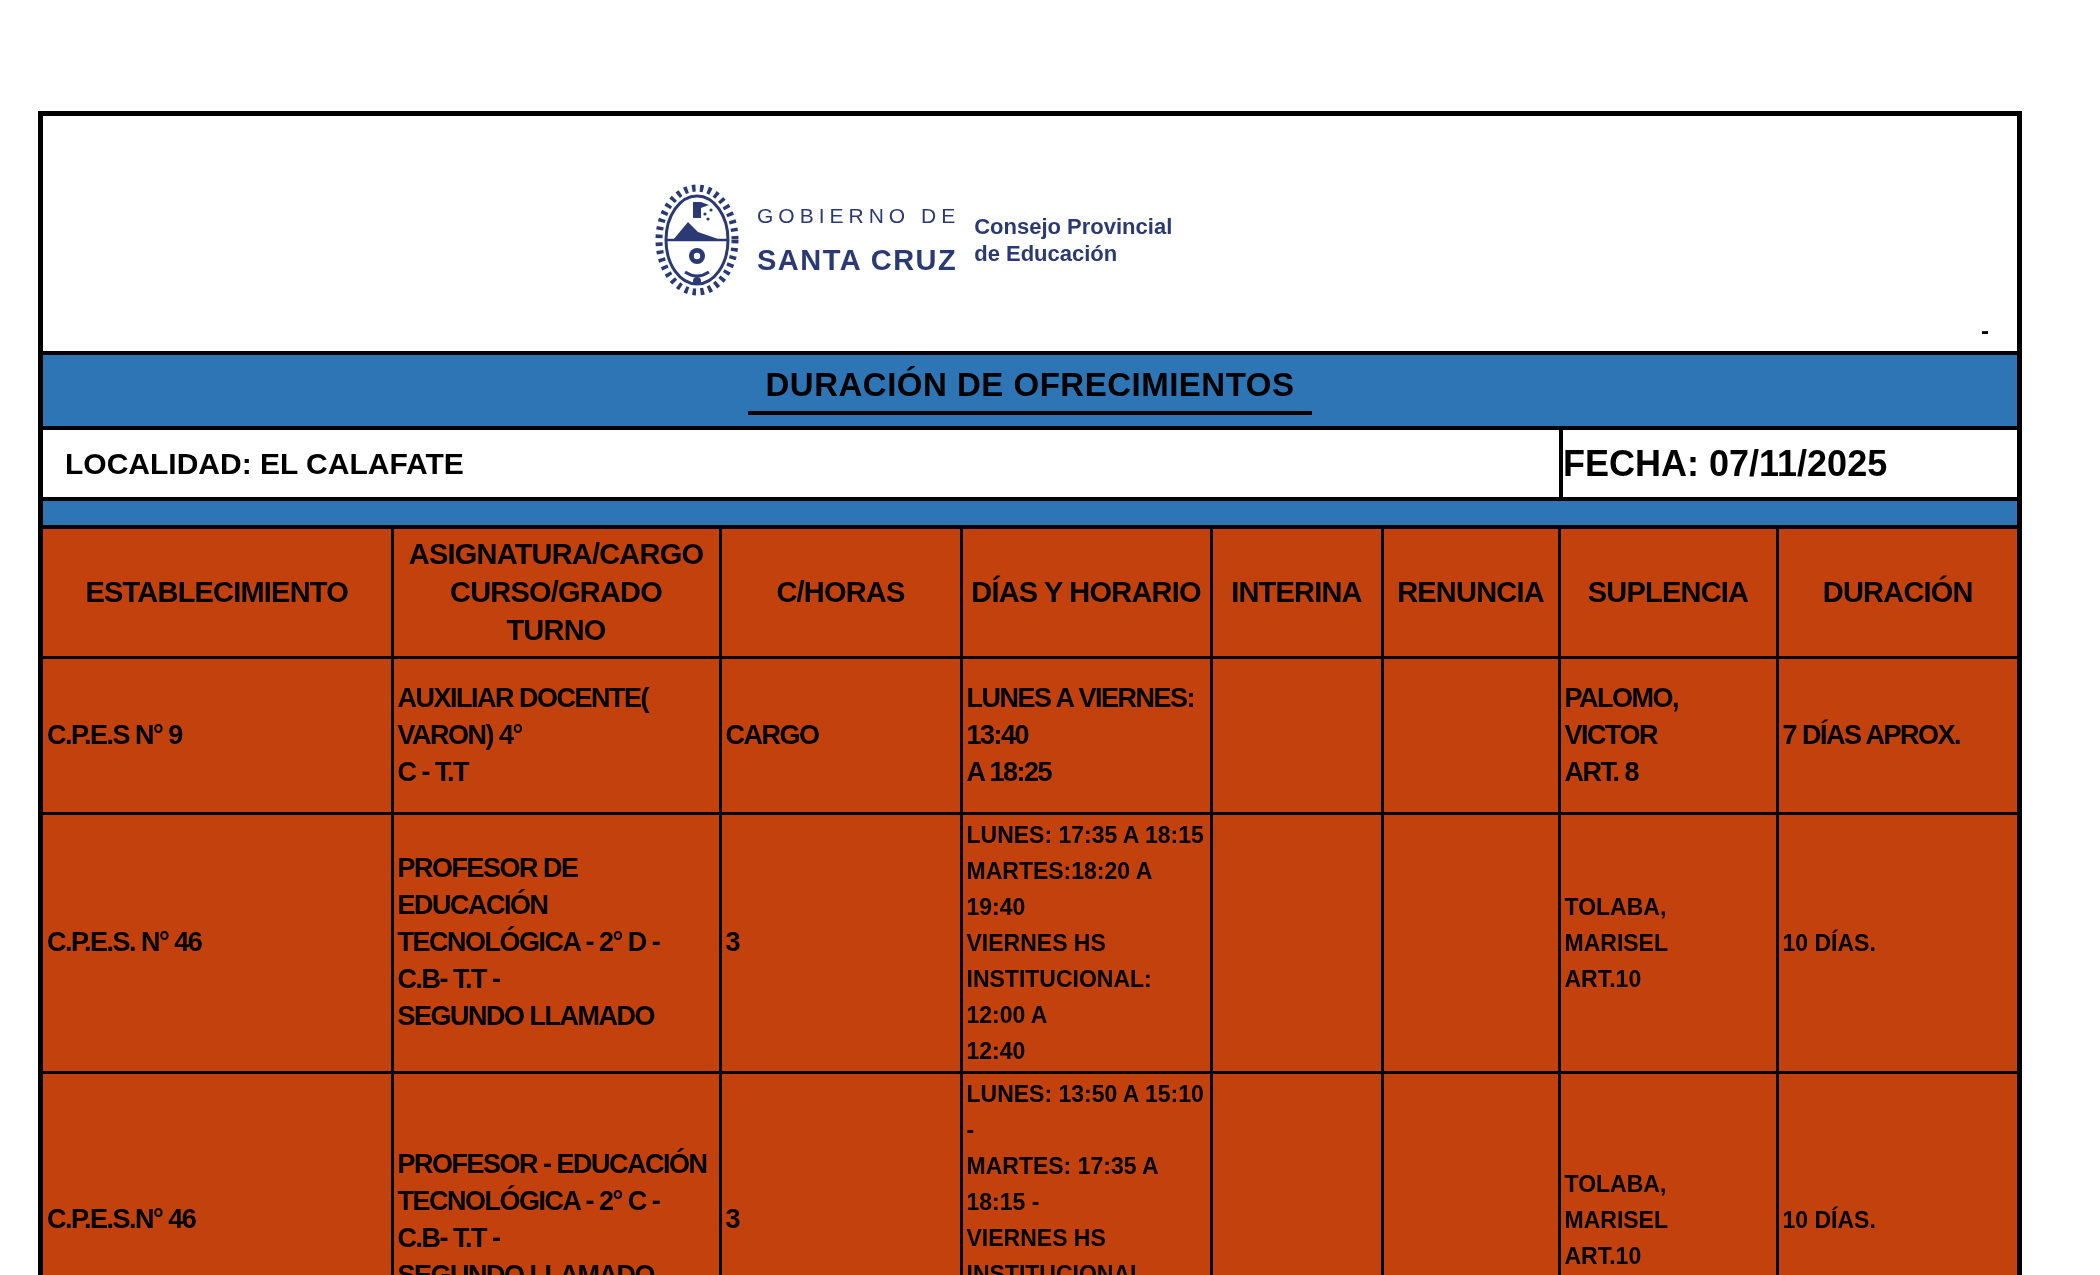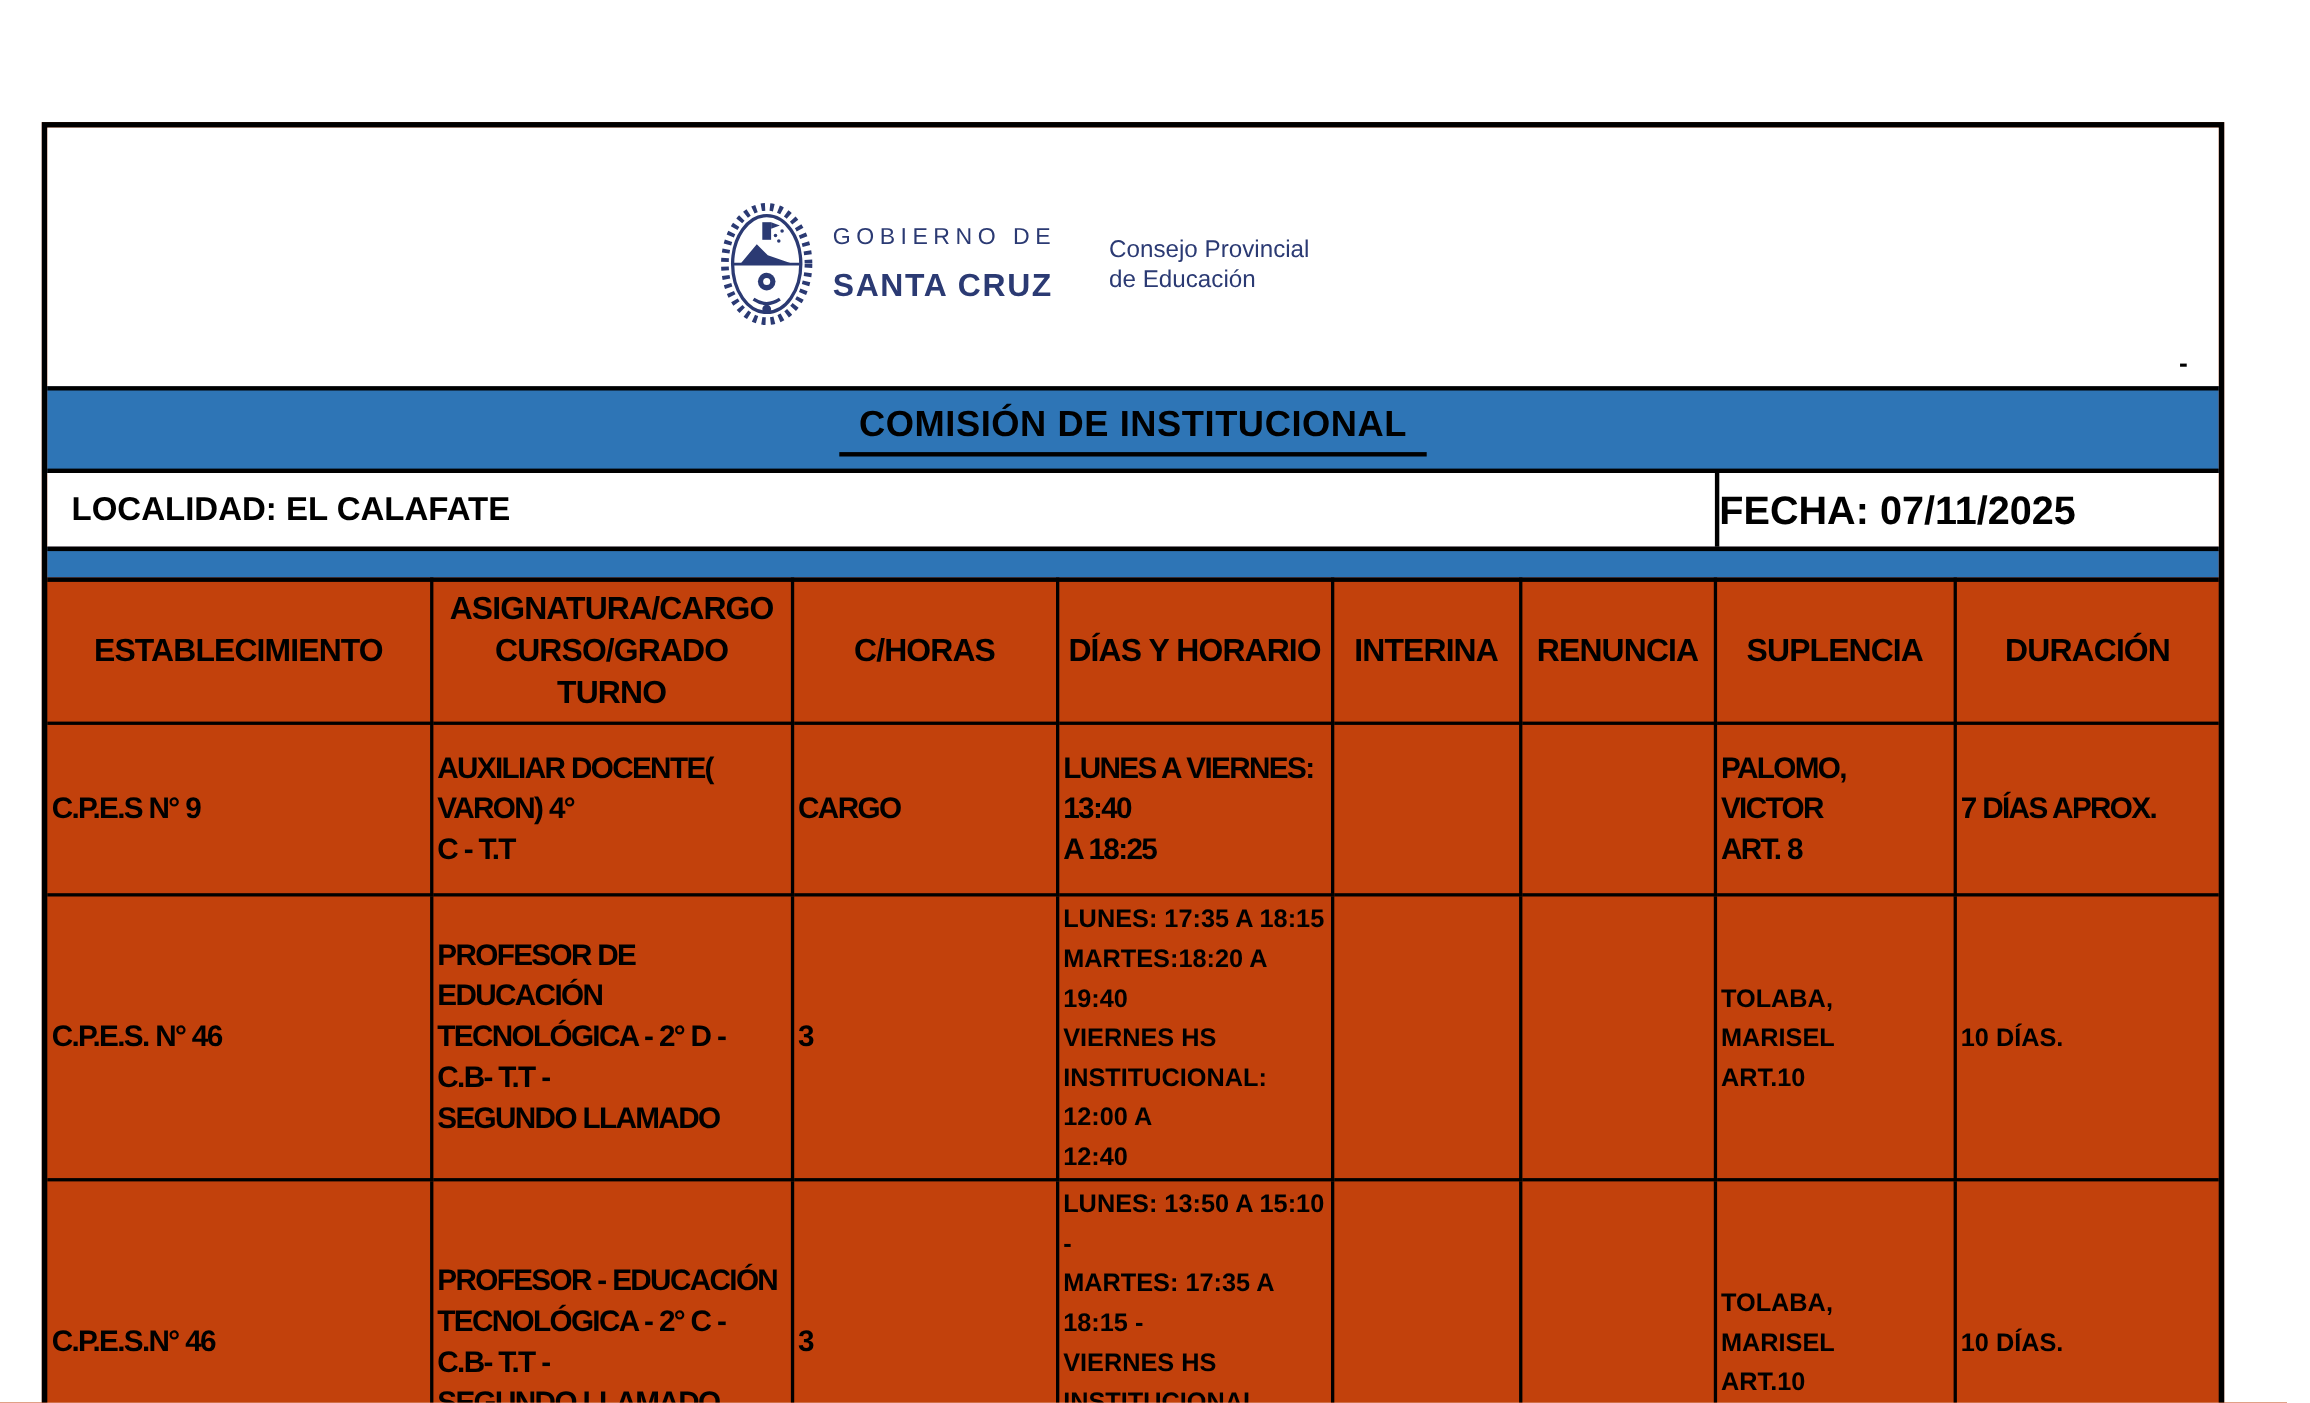--- a/index.html
+++ b/index.html
@@ -27,22 +27,22 @@
   .gov-block{display:flex;flex-direction:column;justify-content:center;margin-left:4px;}
   .gov-top{
     font-size:21px;letter-spacing:5px;font-weight:500;color:var(--logo-navy);
     white-space:nowrap;
   }
   .gov-bottom{
     font-size:29px;font-weight:bold;letter-spacing:1.5px;color:var(--logo-navy);
     white-space:nowrap;margin-top:16px;
   }
   .org-block{
-    margin-left:34px;display:flex;flex-direction:column;justify-content:center;
-    font-size:22px;line-height:27px;font-weight:400;color:var(--logo-navy);
+    display:flex;flex-direction:column;justify-content:center;
+    font-size:22px;line-height:27px;font-weight:700;color:var(--logo-navy);
     white-space:pre-line;
   }
   .stray-dash{
     position:absolute;right:28px;bottom:6px;font-weight:bold;font-size:24px;
   }
   
   .title-band{
     height:79px;background:var(--band-blue);
     border-top:4px solid var(--ink);border-bottom:4px solid var(--ink);
     display:flex;align-items:center;justify-content:center;
@@ -111,21 +111,21 @@
         <span class="gov-top">GOBIERNO DE</span>
         <span class="gov-bottom">SANTA CRUZ</span>
       </div>
       <div class="org-block">Consejo Provincial
 de Educación</div>
     </div>
     <span class="stray-dash">-</span>
   </div>
 
   <div class="title-band">
-    <span class="title">COMISIÓN DE INSTITUCIONAL</span>
+    <span class="title">DURACIÓN DE OFRECIMIENTOS</span>
   </div>
 
   <div class="info-row">
     <div class="loc-cell">LOCALIDAD: EL CALAFATE</div>
     <div class="fecha-cell">FECHA: 07/11/2025</div>
   </div>
 
   <div class="blue-strip"></div>
 
   <table class="offers">

